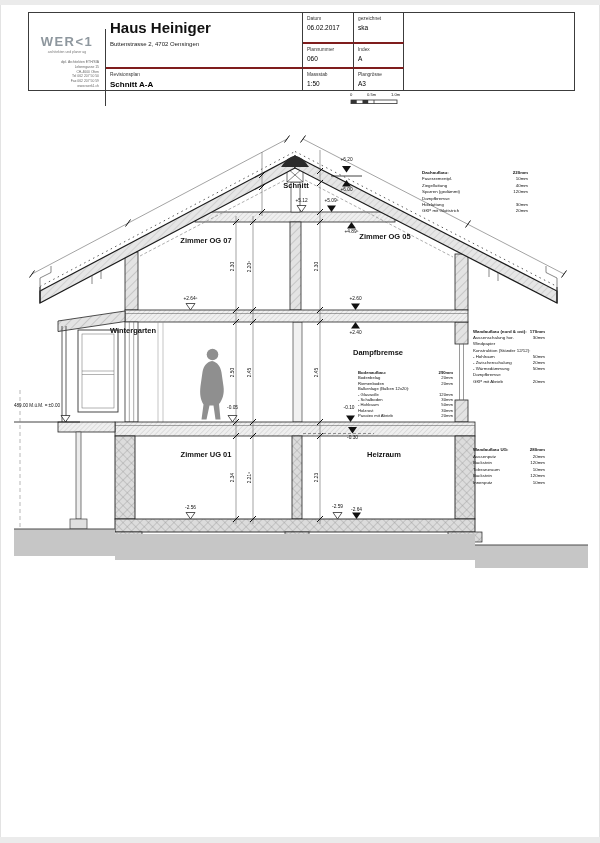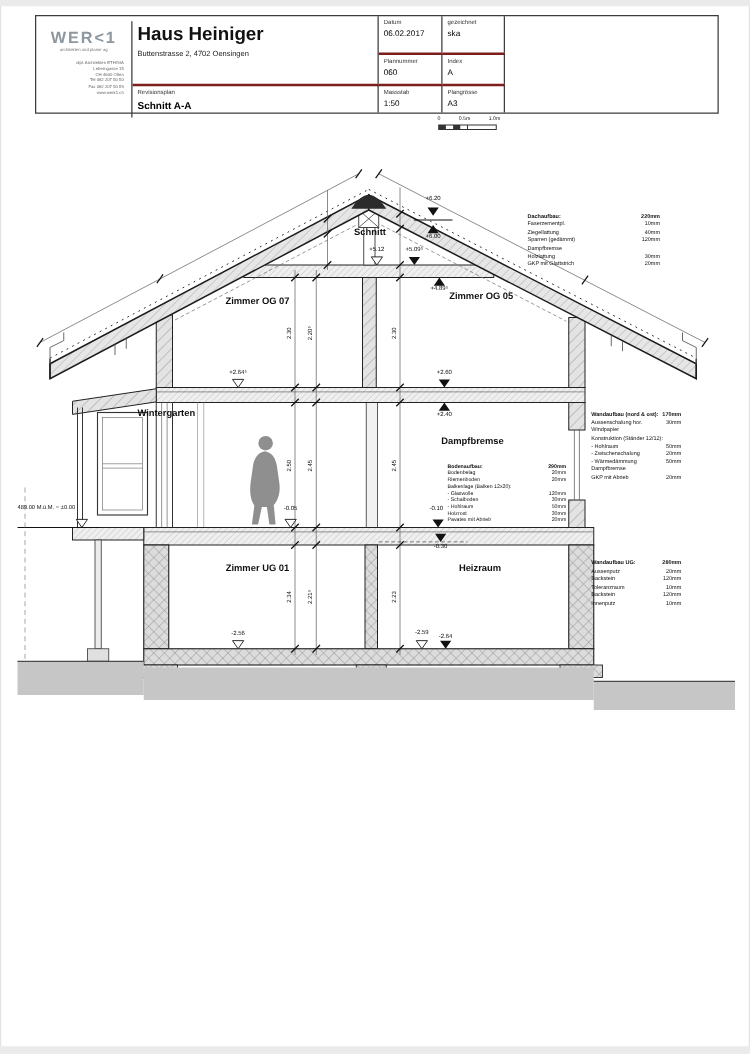--- a/index.html
+++ b/index.html
@@ -43,21 +43,21 @@
   svg.drawing{position:absolute;left:0;top:0;}
 </style>
 </head>
 <body>
 
 <div class="page">
   <div class="edge top"></div>
   <div class="edge bot"></div>
 
   <div class="tb">
-    <div class="cell br" style="left:0;top:4px;width:77px;height:77px">
+    <div class="cell br" style="left:0;top:16px;width:77px;height:77px">
       <div class="logo-line"><span>WER</span><span>&lt;</span><span>1</span></div>
       <div class="logo-tag">architekten und planer ag</div>
       <div class="addr">
         <span>dipl. Architekten ETH/SIA</span>
         <span>Leberngasse 15</span>
         <span>CH-4600 Olten</span>
         <span>Tel 062 207 50 50</span>
         <span>Fax 062 207 50 59</span>
         <span>www.werk1.ch</span>
       </div>

